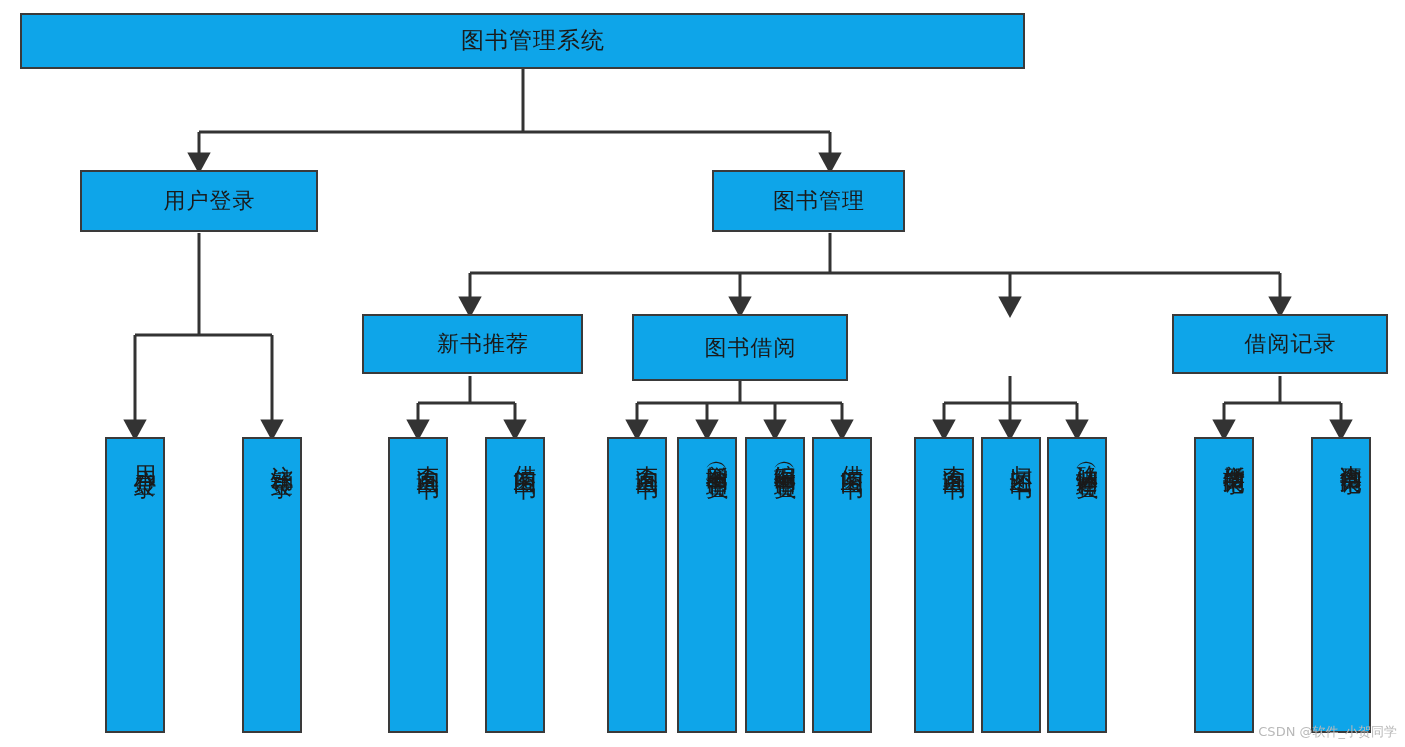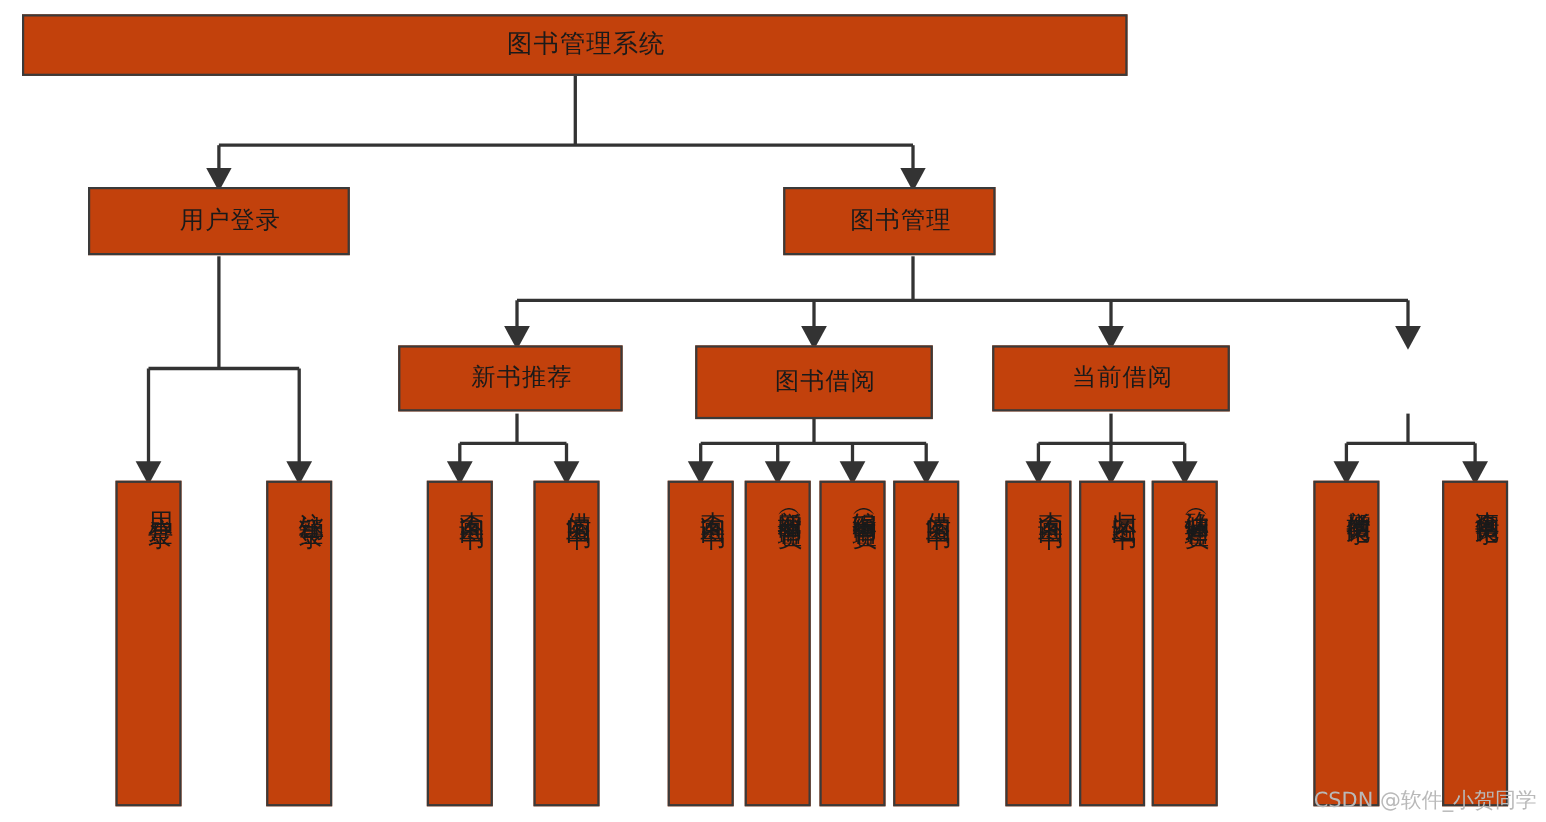--- a/index.html
+++ b/index.html
@@ -22,21 +22,21 @@
     position: absolute;
     left: 0;
     top: 0;
     width: 1405px;
     height: 747px;
   }
   
   .node {
     position: absolute;
     box-sizing: border-box;
-    background: #c2410c;
+    background: #0ea5e9;
     border: 2px solid #3a3a3a;
     display: flex;
     align-items: center;
     justify-content: center;
     color: #1a1a1a;
     padding-left: 21px;
   }
   .node-label {
     display: block;
     text-align: center;
@@ -67,21 +67,21 @@
   }
   .node.vert.tall-text .node-label {
     font-size: 22px;
     letter-spacing: 2px;
   }
   
   #watermark {
     position: absolute;
     right: 8px;
     bottom: 6px;
-    font-size: 19px;
+    font-size: 13px;
     color: #b9b9b9;
     white-space: nowrap;
     user-select: none;
   }
 </style>
 </head>
 <body>
 
 <div id="diagram-root">
 
@@ -140,32 +140,32 @@
   </div>
 
   <div class="node horiz" style="left:80px; top:170px; width:238px; height:62px;">
     <span class="node-label">用户登录</span>
   </div>
 
   <div class="node horiz" style="left:712px; top:170px; width:193px; height:62px;">
     <span class="node-label">图书管理</span>
   </div>
 
-  <div class="node horiz" style="left:362px; top:314px; width:204px; height:60px;">
+  <div class="node horiz" style="left:362px; top:314px; width:221px; height:60px;">
     <span class="node-label">新书推荐</span>
   </div>
 
   <div class="node horiz" style="left:632px; top:314px; width:216px; height:67px;">
     <span class="node-label">图书借阅</span>
   </div>
 
-  <div class="node horiz" style="left:902px; top:314px; width:216px; height:60px;">
-    <span class="node-label">当前借阅</span>
-  </div>
-
+
+  <div class="node horiz" style="left:1172px; top:314px; width:216px; height:60px;">
+    <span class="node-label">借阅记录</span>
+  </div>
 
   <div class="node vert" style="left:105px; top:437px; width:60px; height:296px;">
     <span class="node-label">用户登录</span>
   </div>
 
   <div class="node vert" style="left:242px; top:437px; width:60px; height:296px;">
     <span class="node-label">注销登录</span>
   </div>
 
   <div class="node vert" style="left:388px; top:437px; width:60px; height:296px;">

